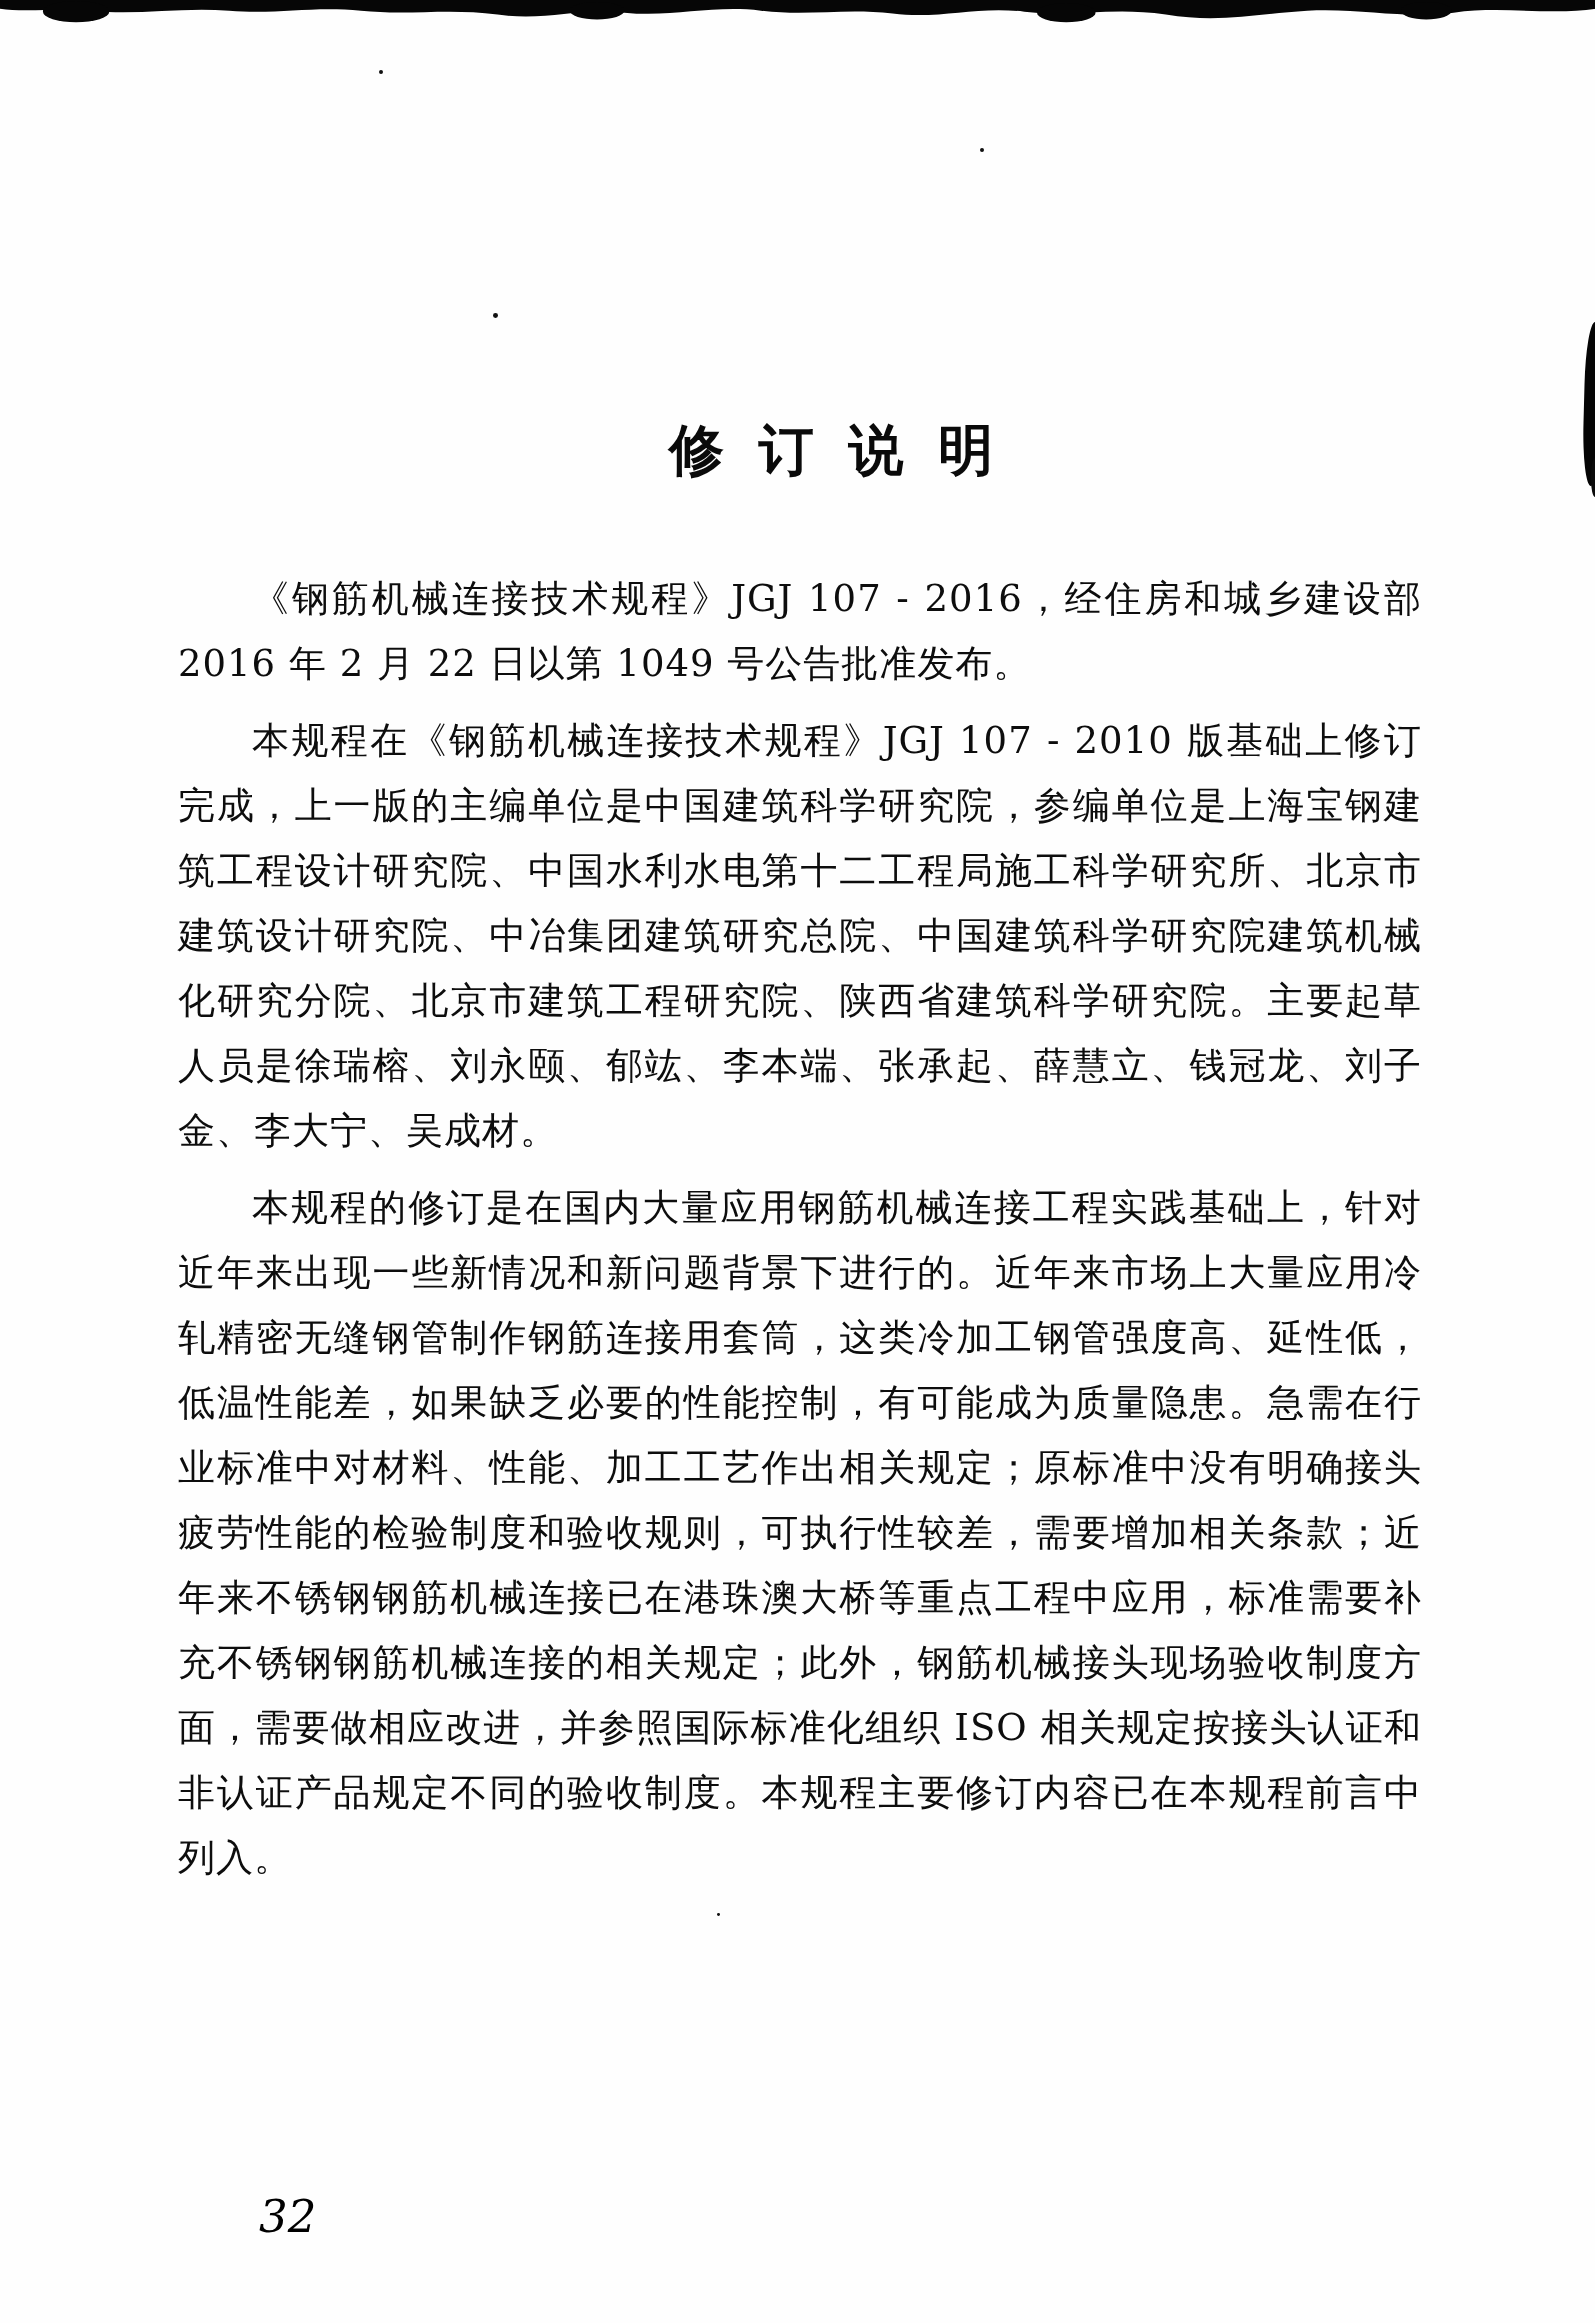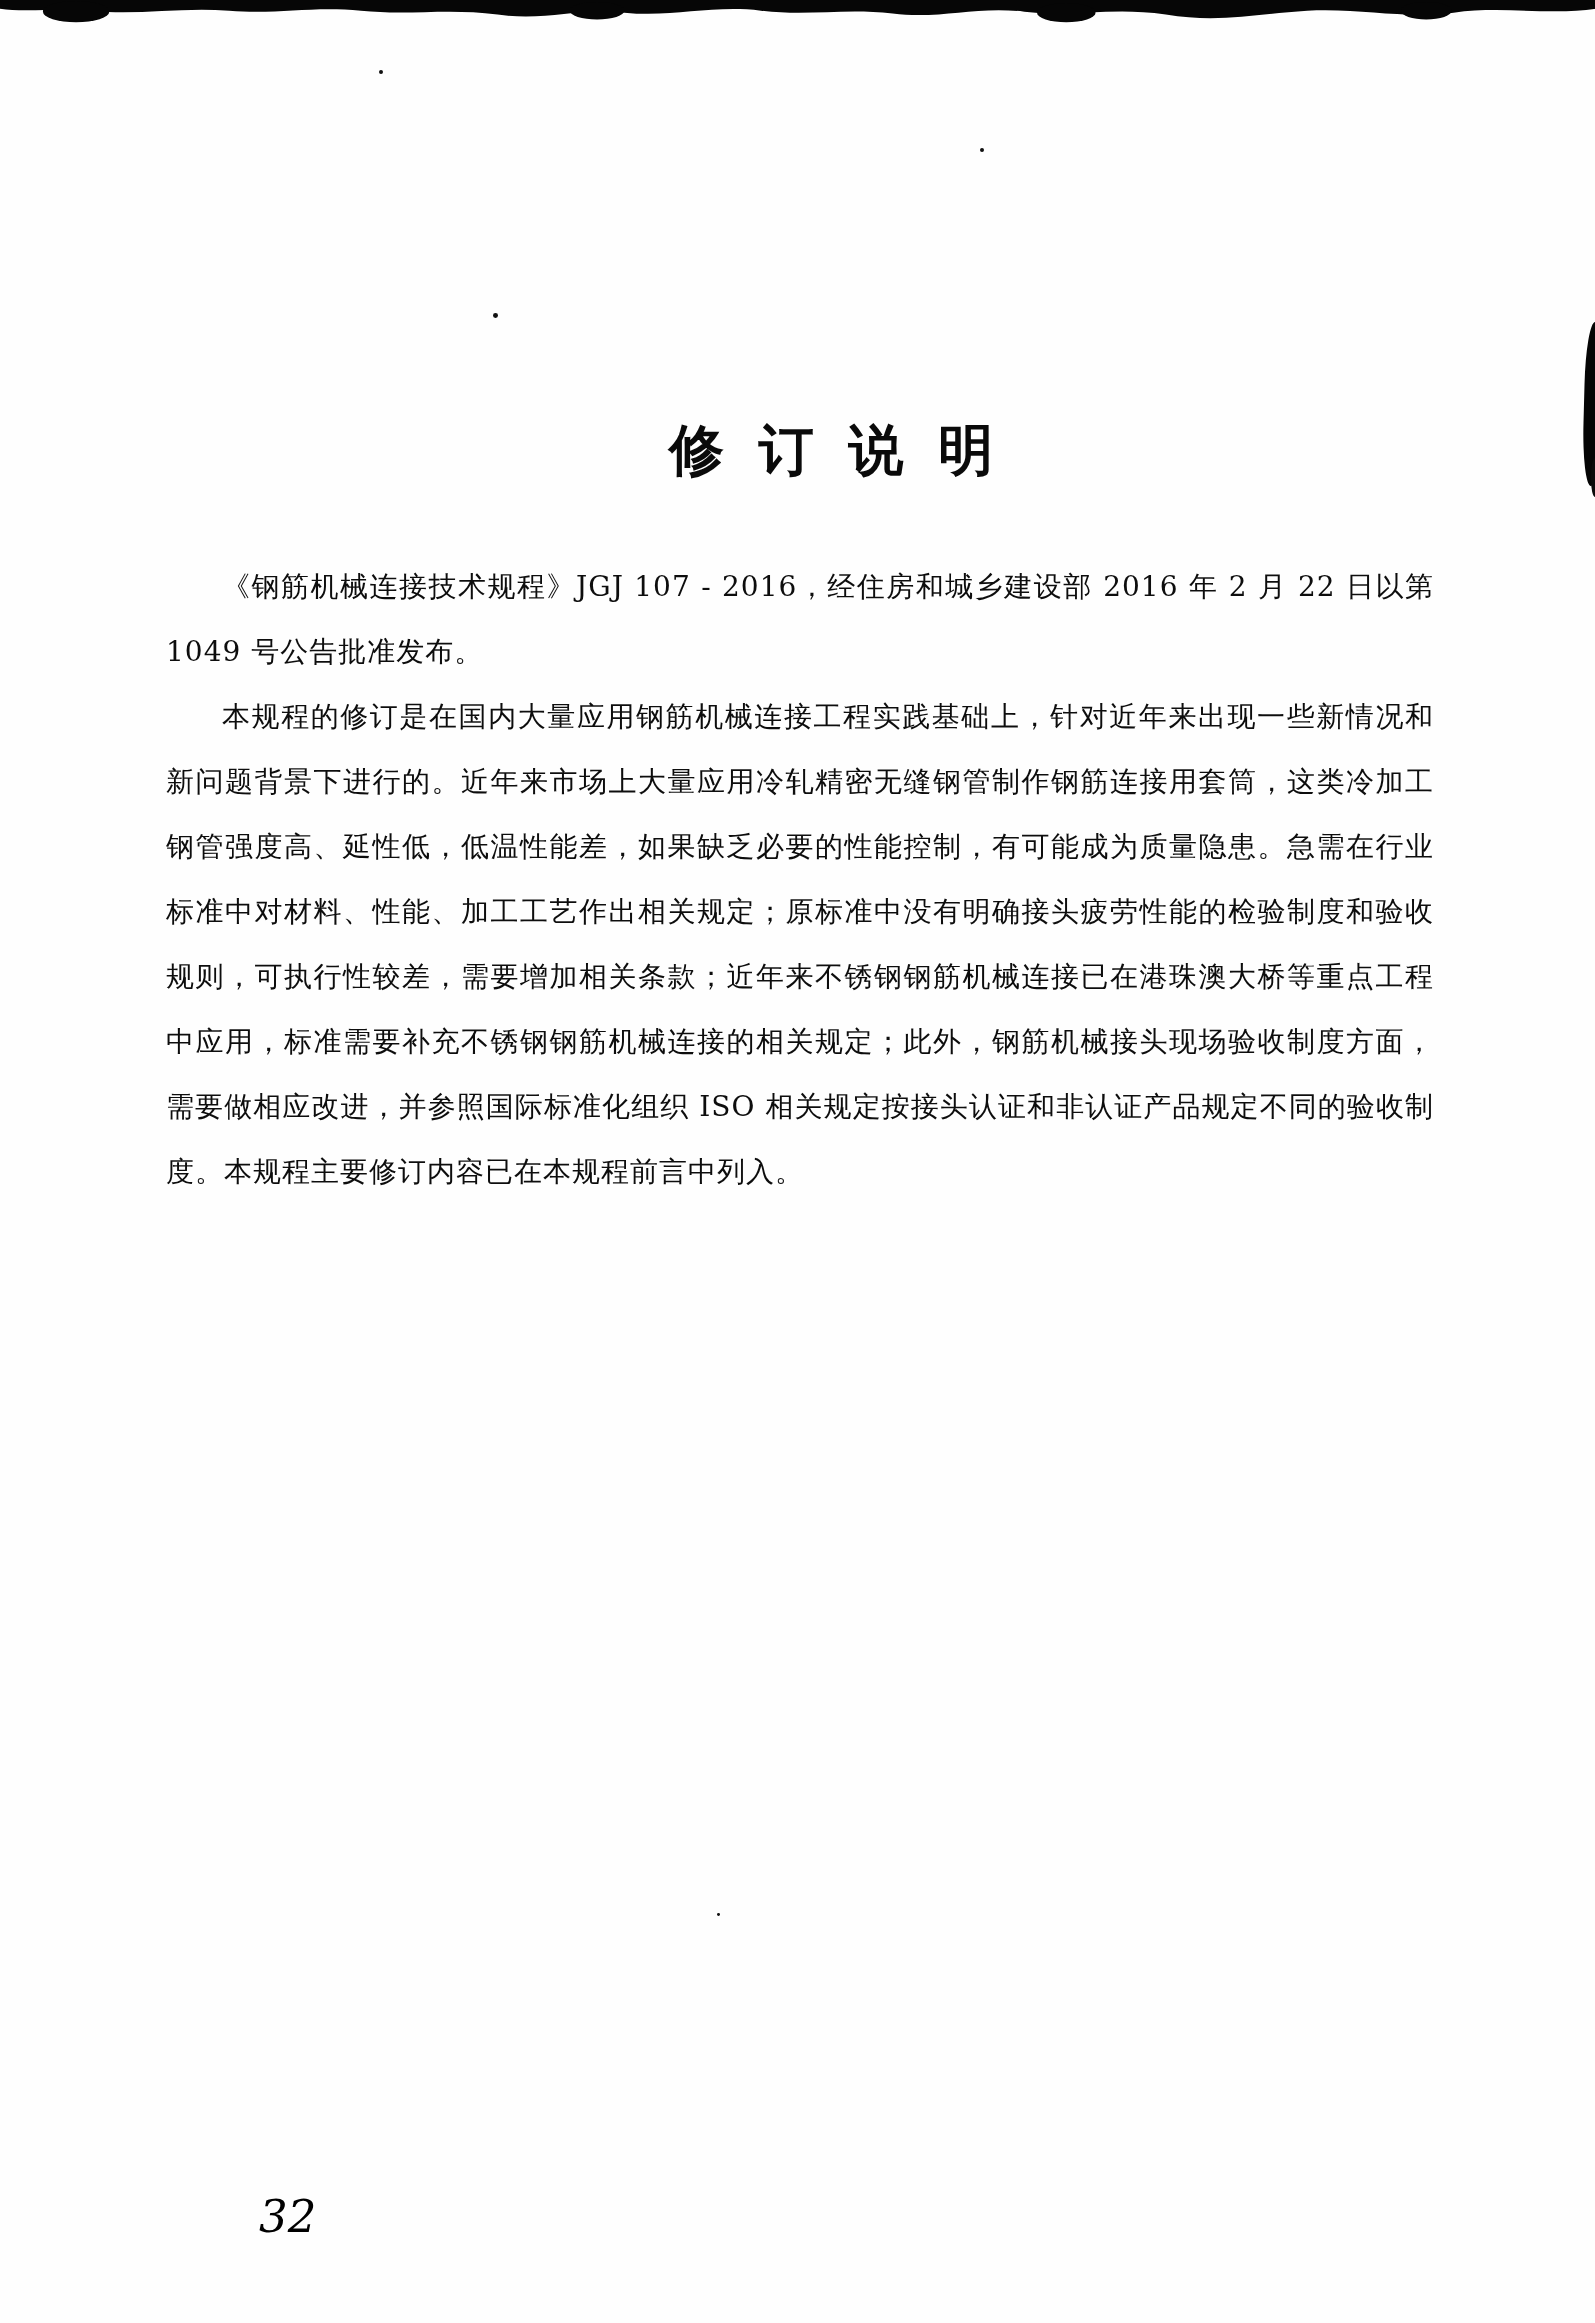--- a/index.html
+++ b/index.html
@@ -72,22 +72,22 @@
     color: #0a0a0a;
     padding-left: 37px;
   }
   .body-text {
     position: absolute;
     top: 554px;
     left: 166px;
     width: 1268px;
   }
   .body-text p {
-    margin: 0;
-    font-size: 28px;
+    margin: 12px;
+    font-size: 37px;
     line-height: 65px;
     text-align: justify;
     text-align-last: left;
     text-indent: 2em;
     letter-spacing: 1px;
     color: #0d0d0d;
   }
   .page-number {
     position: absolute;
     top: 2190px;
@@ -121,19 +121,20 @@
 
   <div class="speck s1"></div>
   <div class="speck s2"></div>
   <div class="speck s3"></div>
   <div class="speck s4"></div>
 
   <h1 class="title">修 订 说 明</h1>
 
   <div class="body-text">
     <p>《钢筋机械连接技术规程》JGJ 107 - 2016，经住房和城乡建设部 2016 年 2 月 22 日以第 1049 号公告批准发布。</p>
+    <p>本规程在《钢筋机械连接技术规程》JGJ 107 - 2010 版基础上修订完成，上一版的主编单位是中国建筑科学研究院，参编单位是上海宝钢建筑工程设计研究院、中国水利水电第十二工程局施工科学研究所、北京市建筑设计研究院、中冶集团建筑研究总院、中国建筑科学研究院建筑机械化研究分院、北京市建筑工程研究院、陕西省建筑科学研究院。主要起草人员是徐瑞榕、刘永颐、郁竑、李本端、张承起、薛慧立、钱冠龙、刘子金、李大宁、吴成材。</p>
     <p>本规程的修订是在国内大量应用钢筋机械连接工程实践基础上，针对近年来出现一些新情况和新问题背景下进行的。近年来市场上大量应用冷轧精密无缝钢管制作钢筋连接用套筒，这类冷加工钢管强度高、延性低，低温性能差，如果缺乏必要的性能控制，有可能成为质量隐患。急需在行业标准中对材料、性能、加工工艺作出相关规定；原标准中没有明确接头疲劳性能的检验制度和验收规则，可执行性较差，需要增加相关条款；近年来不锈钢钢筋机械连接已在港珠澳大桥等重点工程中应用，标准需要补充不锈钢钢筋机械连接的相关规定；此外，钢筋机械接头现场验收制度方面，需要做相应改进，并参照国际标准化组织 ISO 相关规定按接头认证和非认证产品规定不同的验收制度。本规程主要修订内容已在本规程前言中列入。</p>
   </div>
 
   <div class="page-number">32</div>
 
 </div>
 
 
 </body></html>

